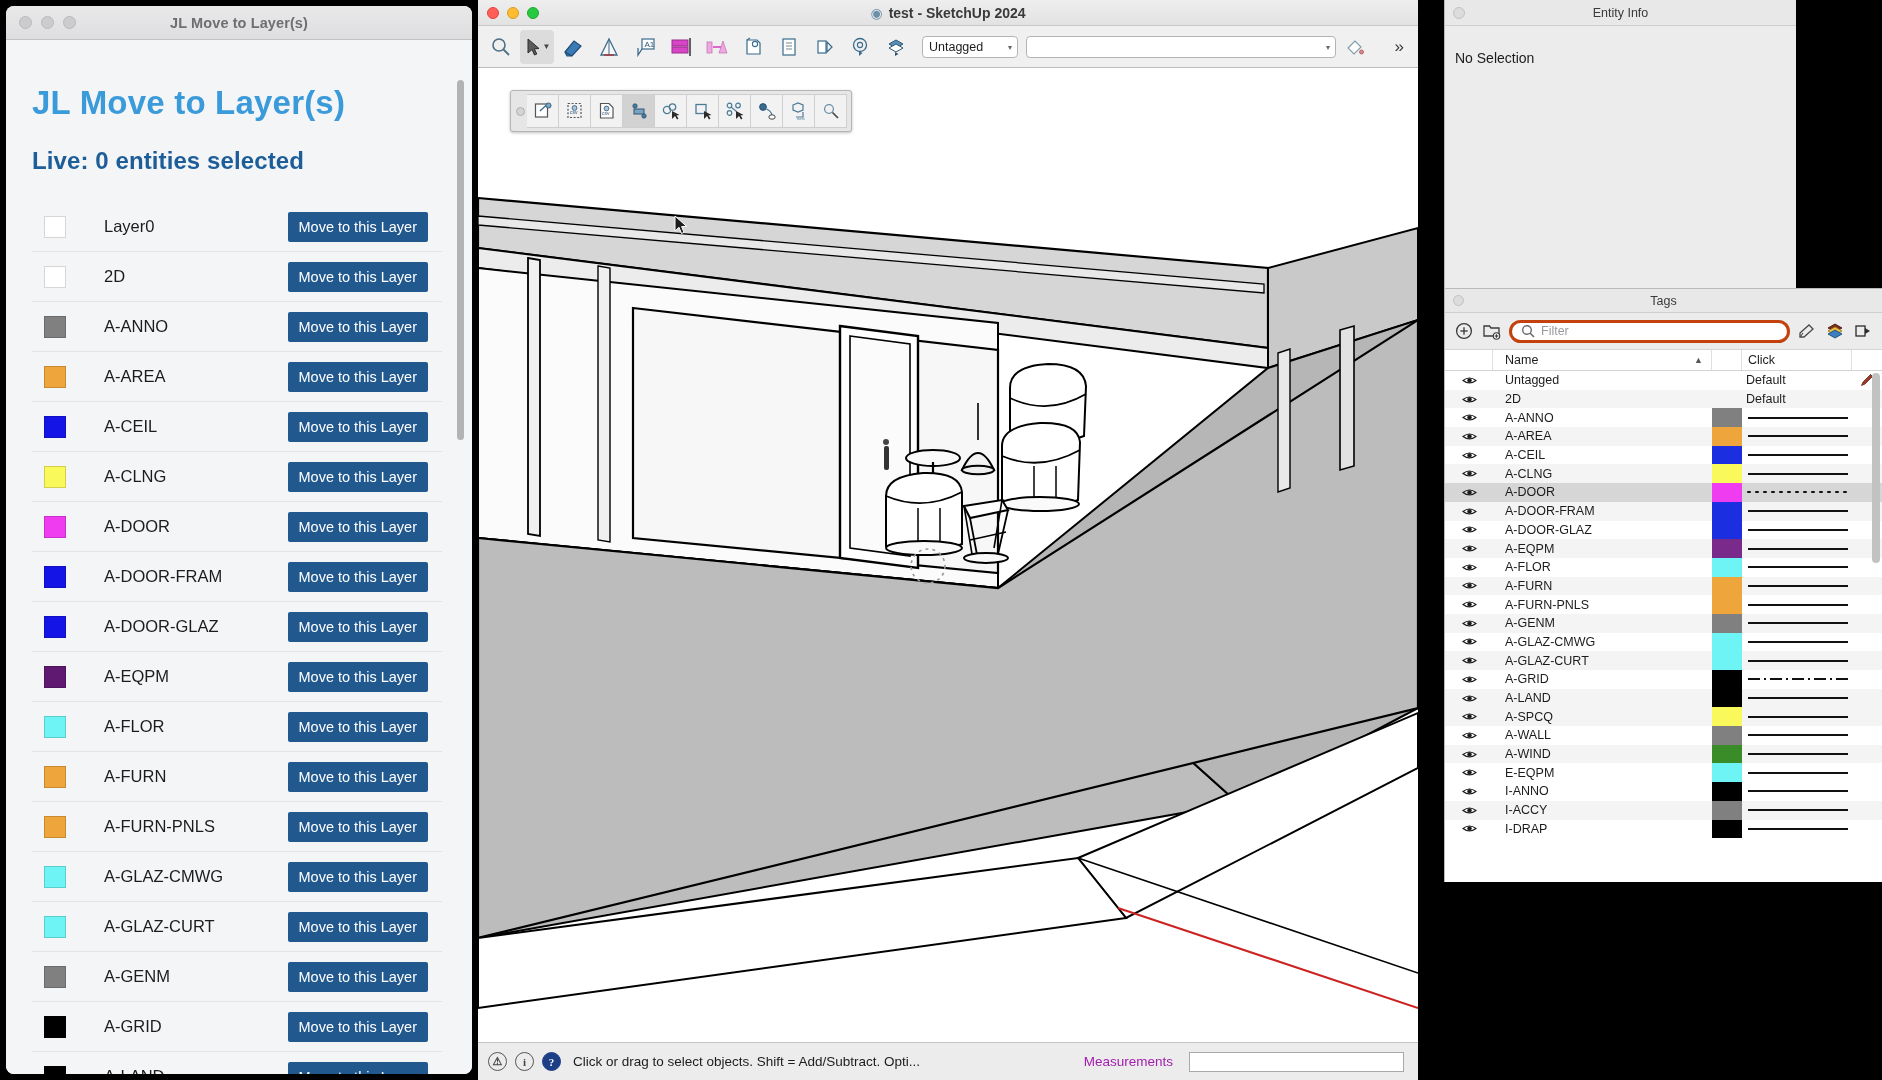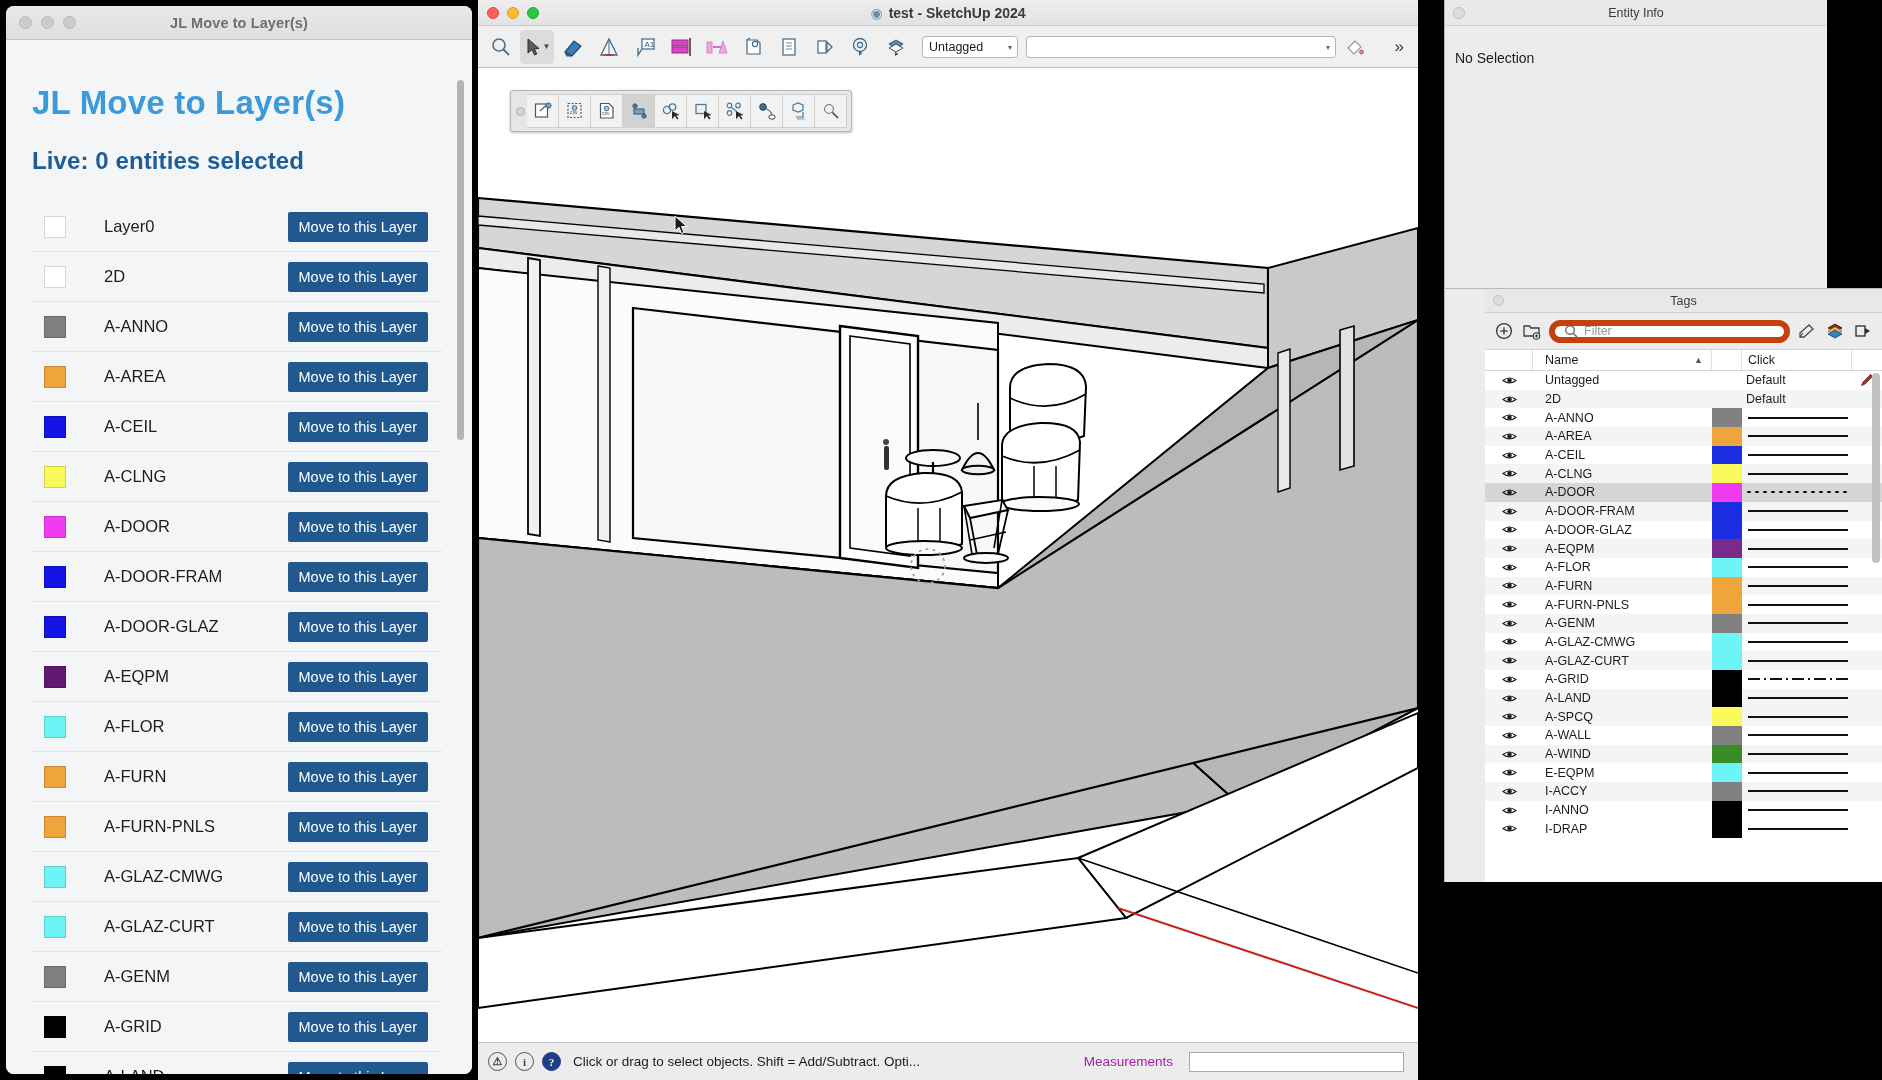--- a/index.html
+++ b/index.html
@@ -142,54 +142,54 @@
     width:32px;height:34px;display:flex;align-items:center;justify-content:center;
     background:#f2f2f2; border:1px solid #cfcfcf; border-left-width:0; cursor:pointer;
   }
   .ftbtn:first-of-type { border-left-width:1px; }
   .ftbtn.active { background:#d2d2d2; }
 
   #cursor-arrow { position:absolute; left:196px; top:147px; }
 
   
   #entity-panel {
-    position:absolute; left:1444px; top:0; width:383px; height:288px;
+    position:absolute; left:1444px; top:0; width:352px; height:288px;
     background:#ececec; border-left:1px solid #b9b9b9;
     display:flex; flex-direction:column;
   }
   #entity-header {
     height:26px; flex:0 0 26px; background:#e8e8e8; border-bottom:1px solid #cfcfcf;
     display:flex; align-items:center; position:relative;
   }
   #entity-header .hdr-dot {
     width:12px;height:12px;border-radius:50%;background:#dcdcdc;border:1px solid #c2c2c2;margin-left:8px;
   }
   .panel-title { position:absolute; left:0; right:0; text-align:center; font-size:12.5px; color:#3a3a3c; font-weight:400; }
   #entity-body { flex:1 1 auto; background:#ececec; padding:24px 0 0 10px; }
   #entity-nosel { font-size:14px; color:#1c1c1e; }
 
   
   #tags-panel {
     position:absolute; left:1444px; top:288px; width:438px; height:594px;
     background:#ececec; border-left:1px solid #b9b9b9; border-top:1px solid #b9b9b9;
-    display:flex; flex-direction:column;padding-left:40px;
+    display:flex; flex-direction:column;
   }
   #tags-header {
     height:24px; flex:0 0 24px; background:#e8e8e8; border-bottom:1px solid #cfcfcf;
     display:flex; align-items:center; position:relative;
   }
   #tags-header .hdr-dot {
     width:11px;height:11px;border-radius:50%;background:#dcdcdc;border:1px solid #c2c2c2;margin-left:8px;
   }
   #tags-toolbar {
     height:36px; flex:0 0 36px; display:flex; align-items:center; gap:6px; padding:0 8px; background:#ececec;
   }
   .tagicon { width:22px;height:22px;display:flex;align-items:center;justify-content:center;cursor:pointer; }
   #tag-filter {
-    flex:1 1 auto; height:23px; background:#fff; border:6px solid #c2410c; border-radius:12px;
+    flex:1 1 auto; height:23px; background:#fff; border:3px solid #c2410c; border-radius:12px;
     display:flex; align-items:center; padding:0 9px; gap:6px;
   }
   #tag-filter input {
     border:none; outline:none; background:transparent; flex:1 1 auto;
     font-family:"Liberation Sans", sans-serif; font-size:12.5px; color:#1c1c1e;
   }
   #tag-filter input::placeholder { color:#9a9a9e; }
 
   #tags-table-head {
     height:22px; flex:0 0 22px; background:#fff; border-top:1px solid #d4d4d4;
@@ -1035,45 +1035,45 @@
             </span>
             <span class="tr-name">E-EQPM</span>
             <span class="tr-color" style="background: rgb(110, 244, 244);"></span>
             <span class="tr-dash">
               <svg width="104" height="10" viewBox="0 0 104 10">
                 <line x1="2" y1="5" x2="102" y2="5" stroke="#111" stroke-width="2"></line>
               </svg>
             </span>
             <span class="tr-last"></span>
           </div>
+          <div class="tag-row">
+            <span class="tr-vis">
+              <svg width="15" height="11" viewBox="0 0 15 11">
+                <path d="M1 5.5 Q7.5 0.4 14 5.5 Q7.5 10.6 1 5.5 Z" fill="none" stroke="#1c1c1e" stroke-width="1.1"></path>
+                <circle cx="7.5" cy="5.5" r="2.2" fill="#1c1c1e"></circle>
+              </svg>
+            </span>
+            <span class="tr-name">I-ANNO</span>
+            <span class="tr-color" style="background: rgb(0, 0, 0);"></span>
+            <span class="tr-dash">
+              <svg width="104" height="10" viewBox="0 0 104 10">
+                <line x1="2" y1="5" x2="102" y2="5" stroke="#111" stroke-width="2"></line>
+              </svg>
+            </span>
+            <span class="tr-last"></span>
+          </div>
           <div class="tag-row alt">
             <span class="tr-vis">
               <svg width="15" height="11" viewBox="0 0 15 11">
                 <path d="M1 5.5 Q7.5 0.4 14 5.5 Q7.5 10.6 1 5.5 Z" fill="none" stroke="#1c1c1e" stroke-width="1.1"></path>
                 <circle cx="7.5" cy="5.5" r="2.2" fill="#1c1c1e"></circle>
               </svg>
             </span>
             <span class="tr-name">I-ACCY</span>
             <span class="tr-color" style="background: rgb(128, 128, 128);"></span>
-            <span class="tr-dash">
-              <svg width="104" height="10" viewBox="0 0 104 10">
-                <line x1="2" y1="5" x2="102" y2="5" stroke="#111" stroke-width="2"></line>
-              </svg>
-            </span>
-            <span class="tr-last"></span>
-          </div>
-          <div class="tag-row">
-            <span class="tr-vis">
-              <svg width="15" height="11" viewBox="0 0 15 11">
-                <path d="M1 5.5 Q7.5 0.4 14 5.5 Q7.5 10.6 1 5.5 Z" fill="none" stroke="#1c1c1e" stroke-width="1.1"></path>
-                <circle cx="7.5" cy="5.5" r="2.2" fill="#1c1c1e"></circle>
-              </svg>
-            </span>
-            <span class="tr-name">I-ANNO</span>
-            <span class="tr-color" style="background: rgb(0, 0, 0);"></span>
             <span class="tr-dash">
               <svg width="104" height="10" viewBox="0 0 104 10">
                 <line x1="2" y1="5" x2="102" y2="5" stroke="#111" stroke-width="2"></line>
               </svg>
             </span>
             <span class="tr-last"></span>
           </div>
           <div class="tag-row">
             <span class="tr-vis">
               <svg width="15" height="11" viewBox="0 0 15 11">

